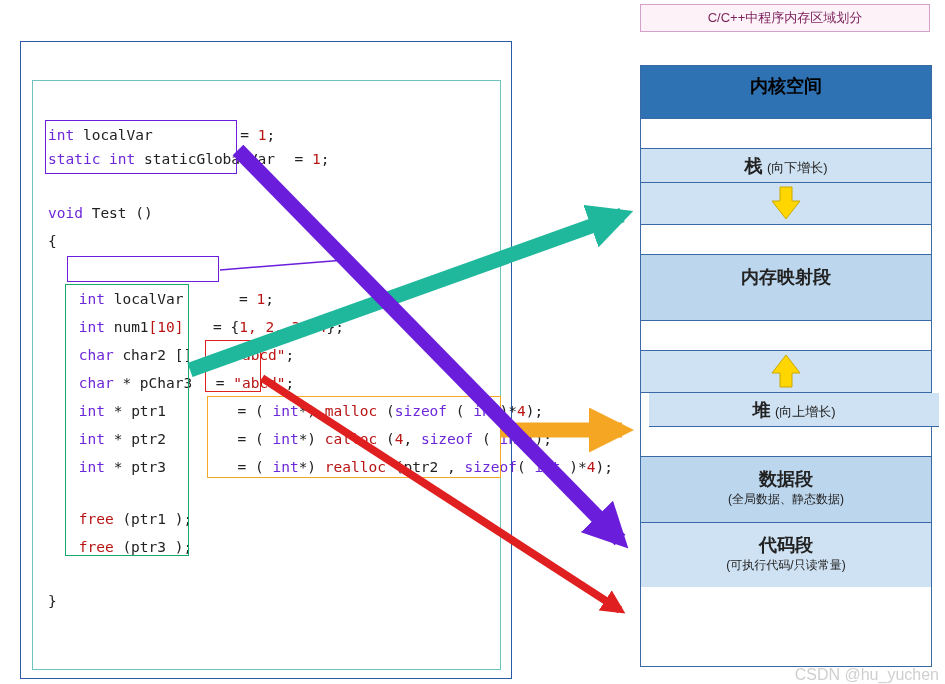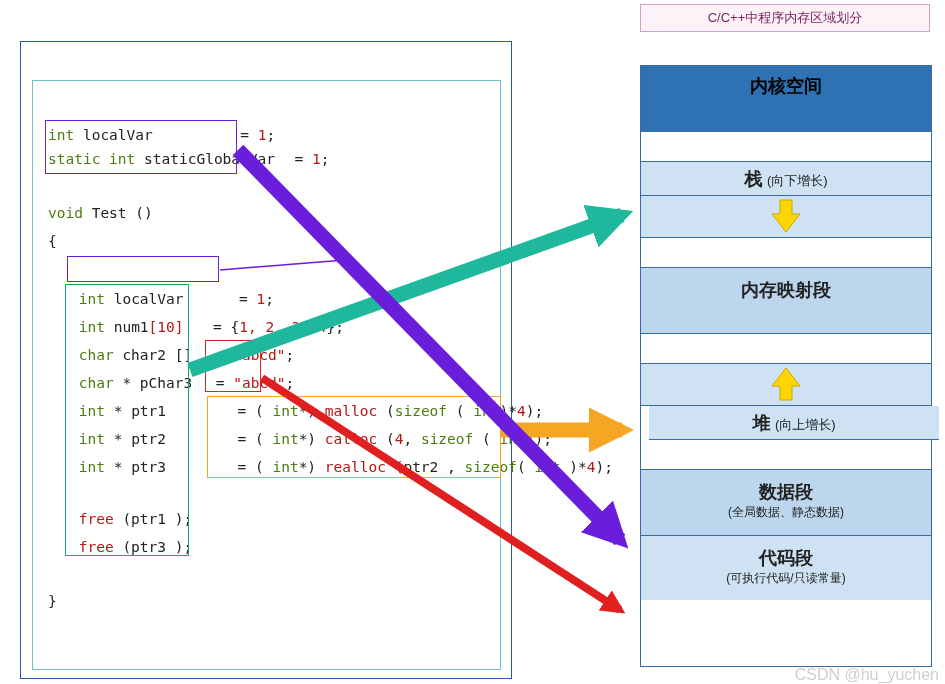--- a/index.html
+++ b/index.html
@@ -51,21 +51,21 @@
   .code {
     position: absolute;
     left: 48px;
     width: 450px;
     font-family: Consolas, monospace;
     font-size: 14.5px;
     line-height: 18px;
     white-space: nowrap;
     color: #222;
   }
-  .code .kw  { color: #4d7c0f; }      
+  .code .kw  { color: #6d28d9; }      
   .code .num { color: #b81414; }      
   .code .str { color: #b81414; }      
   .code .fn  { color: #b81414; }      
 
   
   .purple-box { position:absolute; border:1.5px solid #6a1edb; }
   .green-box  { position:absolute; border:1.5px solid #18a86c; }
   .red-box    { position:absolute; border:1.5px solid #e02020; }
   .orange-box { position:absolute; border:1.5px solid #f5a623; }
 
@@ -184,21 +184,21 @@
   </div>
   <div class="code" style="top:592px">}</div>
 
   <div class="purple-box" style="left:45px; top:120px; width:190px; height:52px;"></div>
   <div class="purple-box" style="left:67px; top:256px; width:150px; height:24px;"></div>
   <div class="green-box" style="left:65px; top:284px; width:122px; height:270px;"></div>
   <div class="red-box" style="left:205px; top:340px; width:54px; height:50px;"></div>
   <div class="orange-box" style="left:207px; top:396px; width:292px; height:80px;"></div>
 
   <div class="mem-col">
-    <div class="mem-row" style="height:66px;background:#2f72b3;color:#000;padding-top:8px;">
+    <div class="mem-row" style="height:53px;background:#2f72b3;color:#000;padding-top:8px;">
       <div class="mem-title" style="color:#000">内核空间</div>
     </div>
     <div class="mem-row" style="height:30px;background:#fff;"></div>
     <div class="mem-row" style="height:34px;background:#cfe2f3;line-height:34px;">
       <span class="mem-title">栈</span>
       <span class="mem-inline">(向下增长)</span>
     </div>
     <div class="mem-row" style="height:42px;background:#cfe2f3;position:relative;">
       <svg width="40" height="40" style="position:absolute;left:125px;top:0">
         <polygon points="14,4 26,4 26,18 34,18 20,36 6,18 14,18" fill="#ffd600" stroke="#caa800"></polygon>

